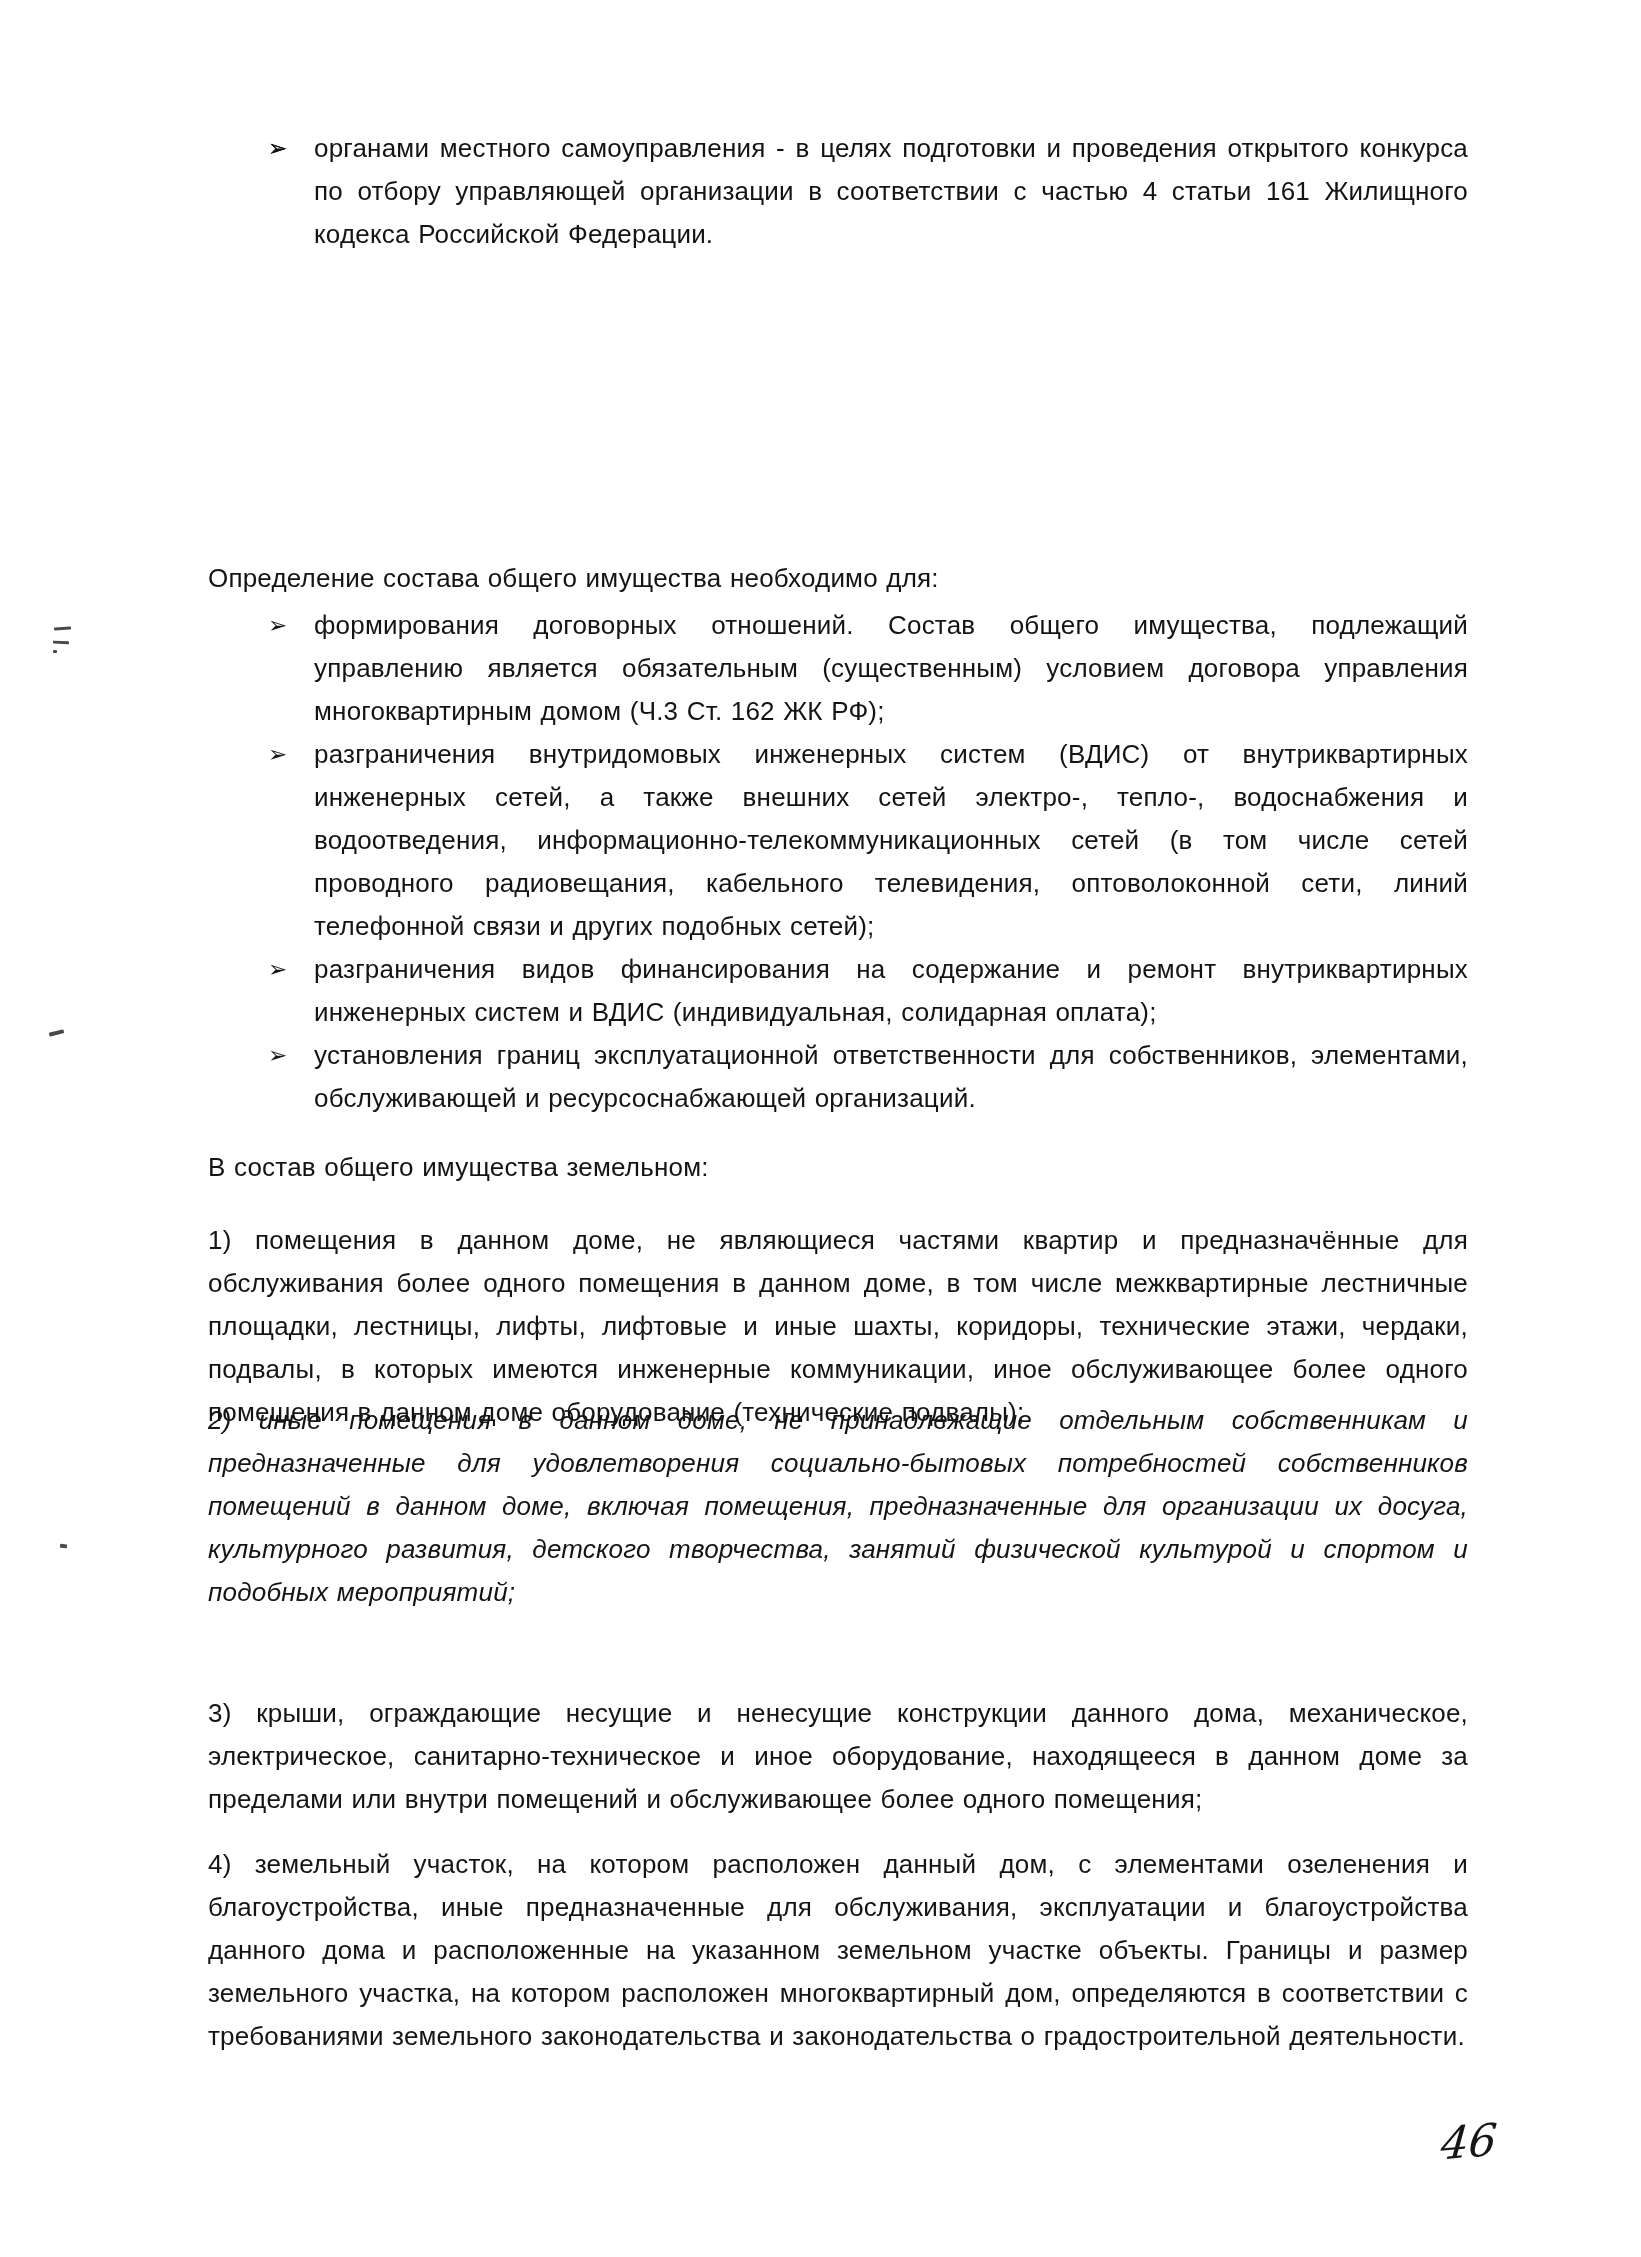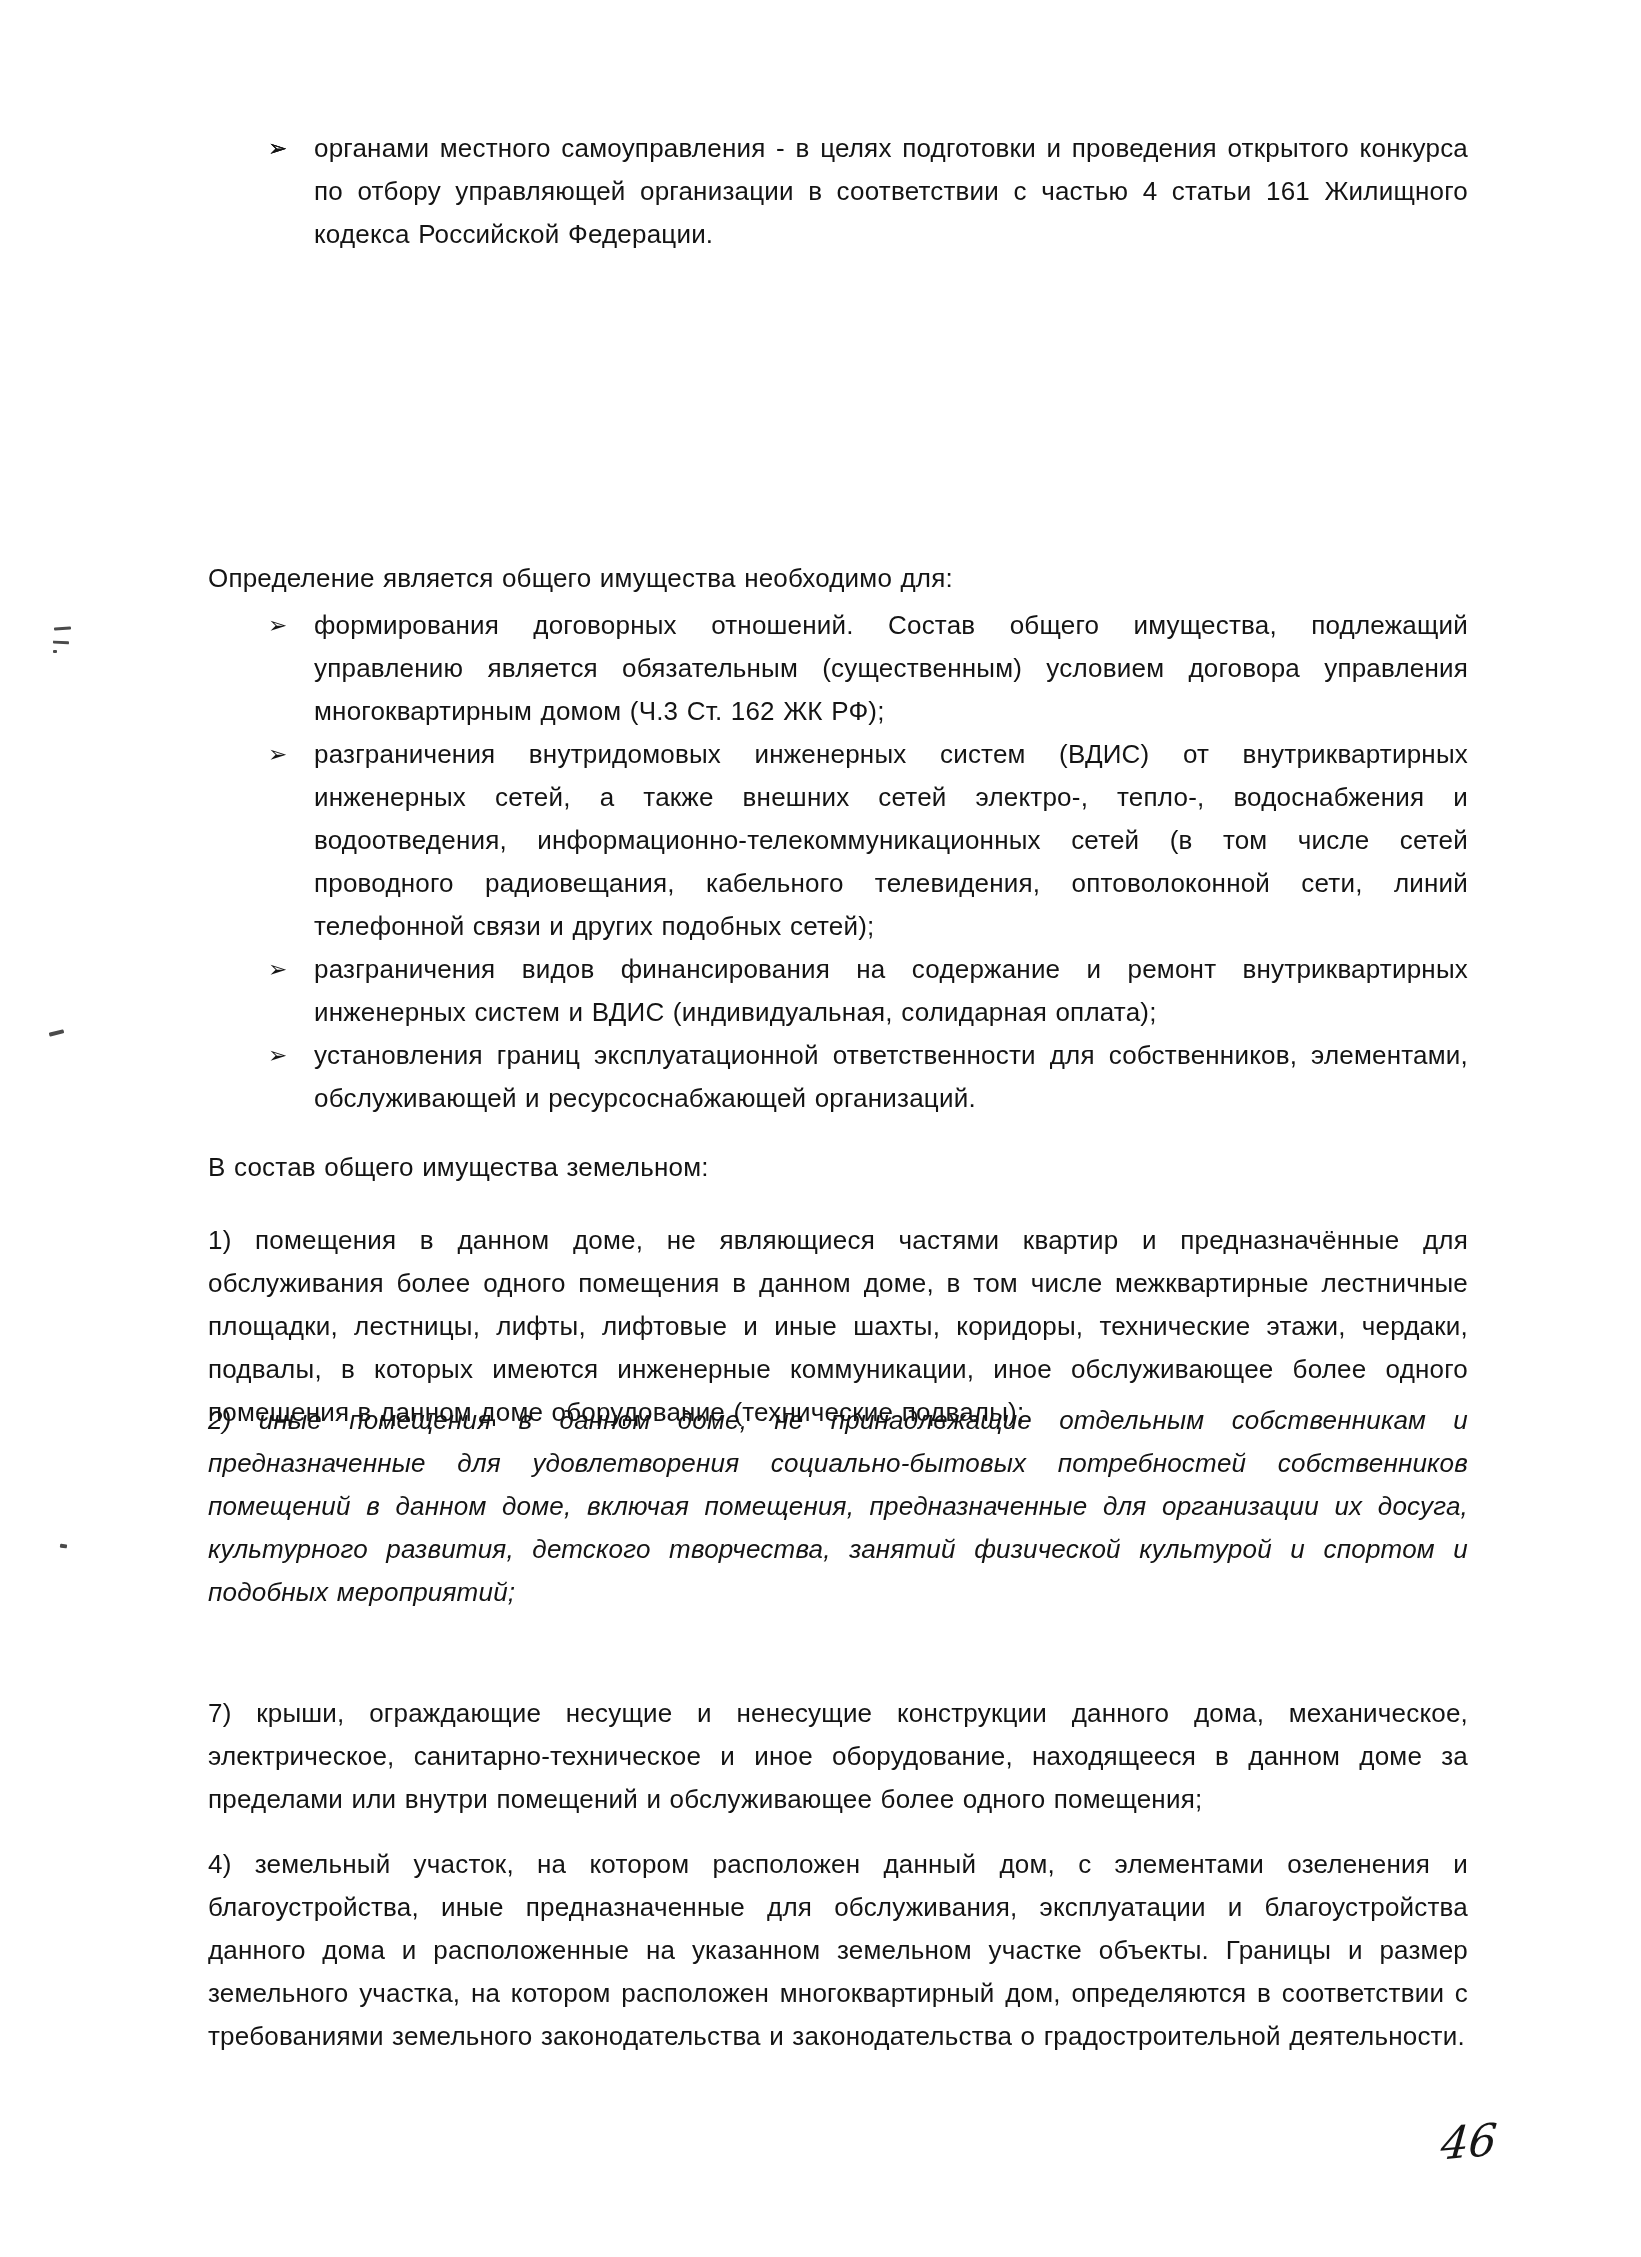--- a/index.html
+++ b/index.html
@@ -81,21 +81,21 @@
     <li class="bullet-item">
       <span class="bullet-marker">➢</span>
     </li>
     <li class="bullet-item">
       <span class="bullet-marker">➢</span>
       <span>органами местного самоуправления - в целях подготовки и проведения открытого конкурса по отбору управляющей организации в соответствии с частью 4 статьи 161 Жилищного кодекса Российской Федерации.</span>
     </li>
   </ul>
 
 
-  <p class="block" style="top:531px;">Определение является общего имущества необходимо для:</p>
+  <p class="block" style="top:531px;">Определение состава общего имущества необходимо для:</p>
 
   <ul class="block bullet-list" style="top:604px;">
     <li class="bullet-item">
       <span class="bullet-marker">➢</span>
       <span>формирования договорных отношений. Состав общего имущества, подлежащий управлению является обязательным (существенным) условием договора управления многоквартирным домом (Ч.3 Ст. 162 ЖК РФ);</span>
     </li>
     <li class="bullet-item">
       <span class="bullet-marker">➢</span>
       <span>разграничения внутридомовых инженерных систем (ВДИС) от внутриквартирных инженерных сетей, а также внешних сетей электро-, тепло-, водоснабжения и водоотведения, информационно-телекоммуникационных сетей (в том числе сетей проводного радиовещания, кабельного телевидения, оптоволоконной сети, линий телефонной связи и других подобных сетей);</span>
     </li>
@@ -108,20 +108,20 @@
       <span>установления границ эксплуатационной ответственности для собственников, элементами, обслуживающей и ресурсоснабжающей организаций.</span>
     </li>
   </ul>
 
   <p class="block" style="top:1120px;">В состав общего имущества земельном:</p>
 
   <p class="block" style="top:1193px;">1) помещения в данном доме, не являющиеся частями квартир и предназначённые для обслуживания более одного помещения в данном доме, в том числе межквартирные лестничные площадки, лестницы, лифты, лифтовые и иные шахты, коридоры, технические этажи, чердаки, подвалы, в которых имеются инженерные коммуникации, иное обслуживающее более одного помещения в данном доме оборудование (технические подвалы);</p>
 
   <p class="block" style="top:1373px;font-style:italic;">2) иные помещения в данном доме, не принадлежащие отдельным собственникам и предназначенные для удовлетворения социально-бытовых потребностей собственников помещений в данном доме, включая помещения, предназначенные для организации их досуга, культурного развития, детского творчества, занятий физической культурой и спортом и подобных мероприятий;</p>
 
-  <p class="block" style="top:1666px;">7) крыши, ограждающие несущие и ненесущие конструкции данного дома, механическое, электрическое, санитарно-техническое и иное оборудование, находящееся в данном доме за пределами или внутри помещений и обслуживающее более одного помещения;</p>
+  <p class="block" style="top:1666px;">3) крыши, ограждающие несущие и ненесущие конструкции данного дома, механическое, электрическое, санитарно-техническое и иное оборудование, находящееся в данном доме за пределами или внутри помещений и обслуживающее более одного помещения;</p>
 
   <p class="block" style="top:1817px;">4) земельный участок, на котором расположен данный дом, с элементами озеленения и благоустройства, иные предназначенные для обслуживания, эксплуатации и благоустройства данного дома и расположенные на указанном земельном участке объекты. Границы и размер земельного участка, на котором расположен многоквартирный дом, определяются в соответствии с требованиями земельного законодательства и законодательства о градостроительной деятельности.</p>
 
   <div class="handwritten">46</div>
 
 </div>
 
 
 </body></html>

